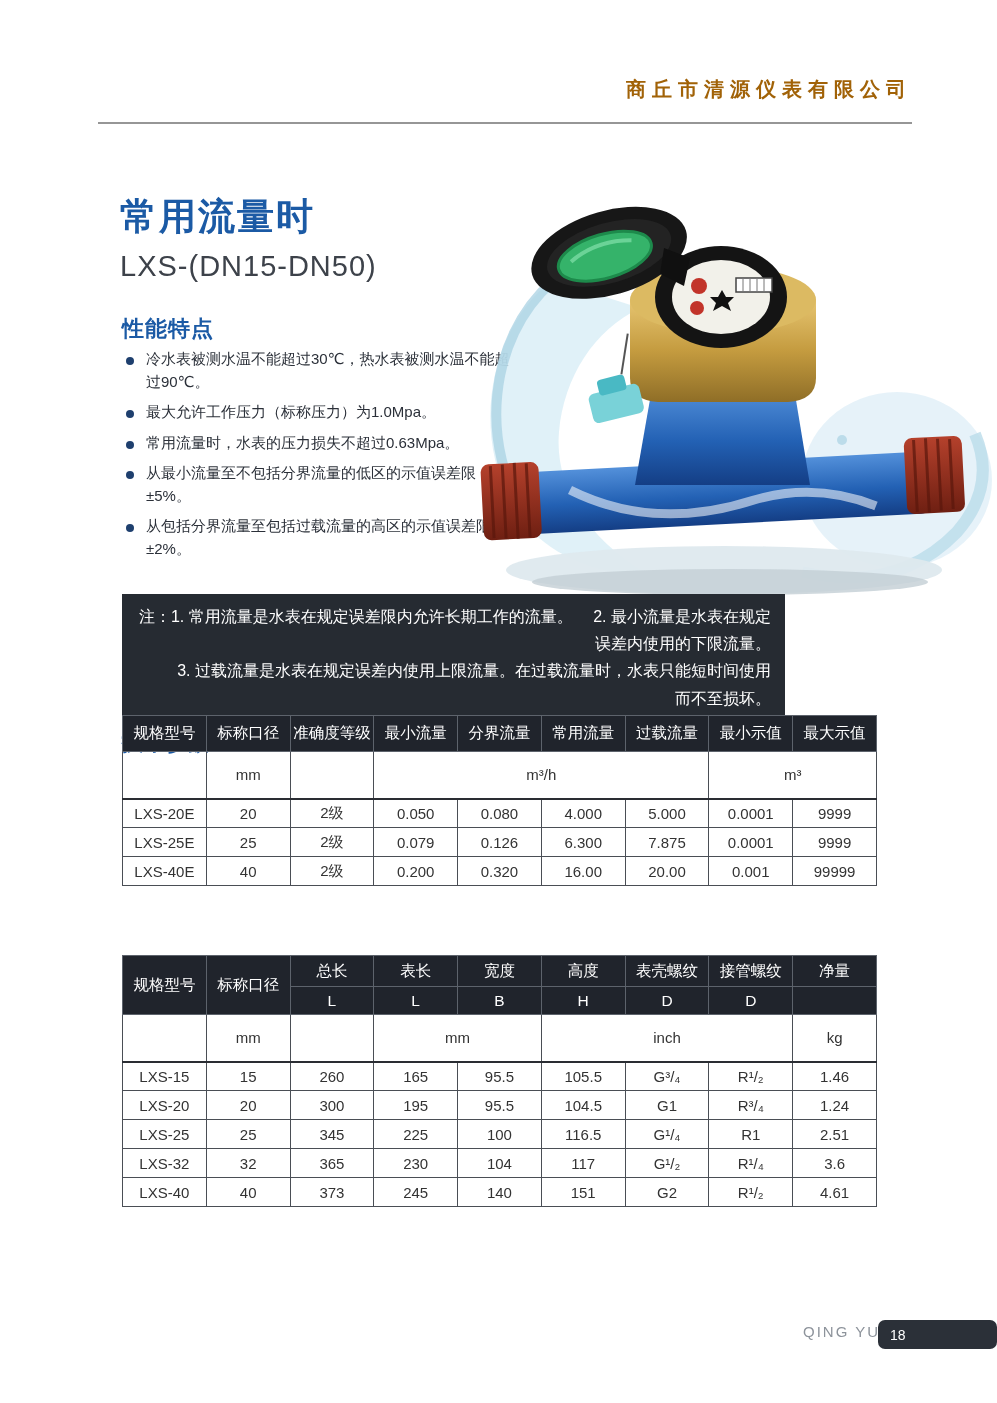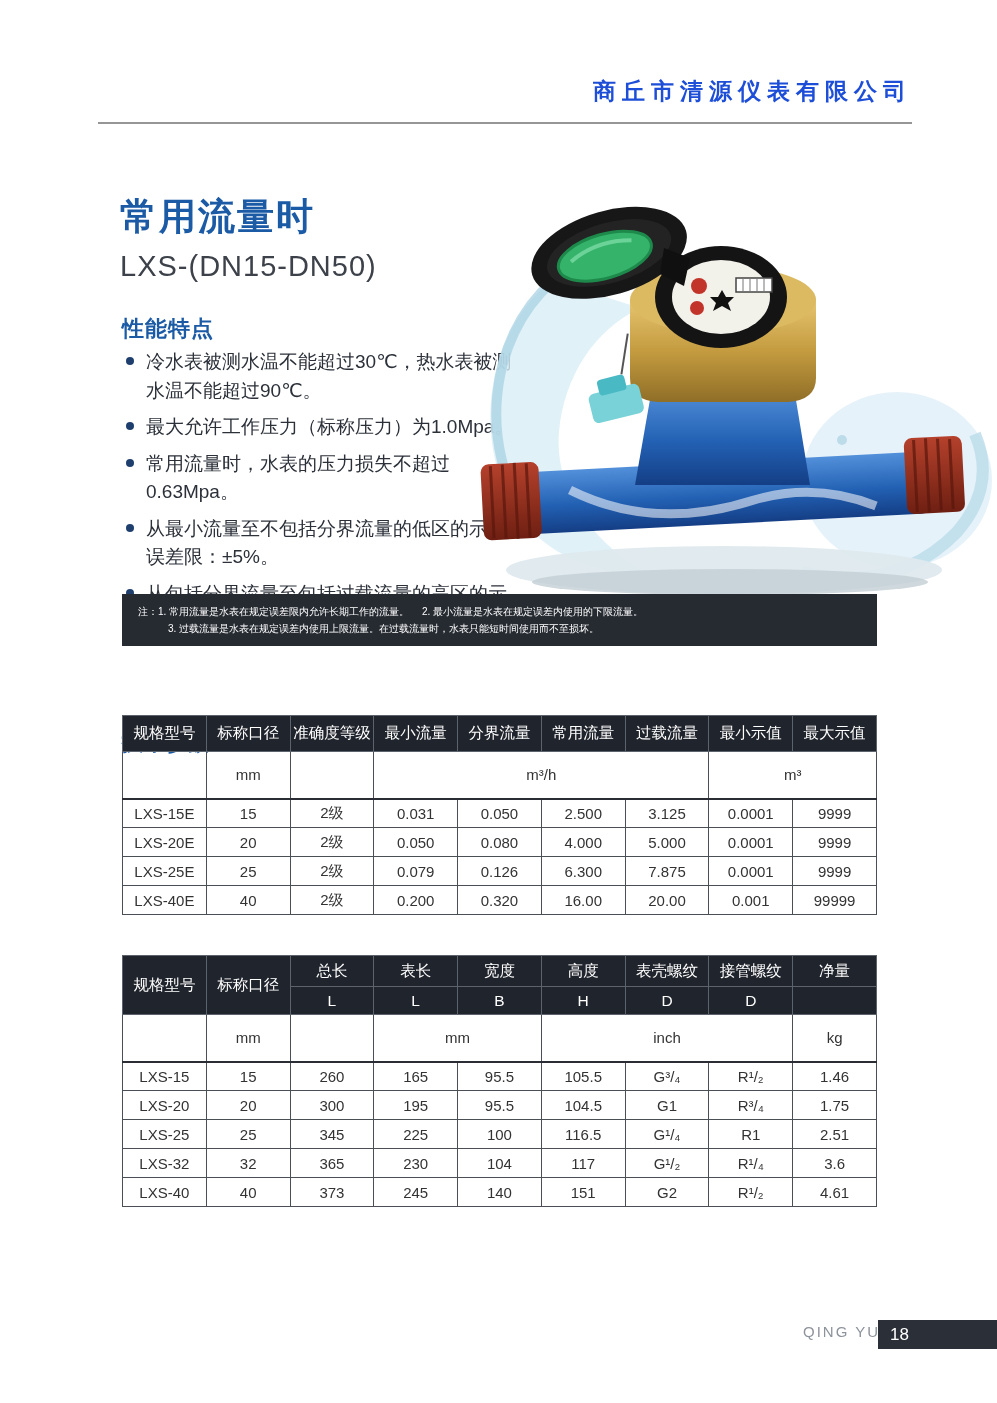--- a/index.html
+++ b/index.html
@@ -6,21 +6,21 @@
   html,body { background:#e9e9e9; }
   body { font-family:"Liberation Sans","DejaVu Sans",sans-serif; }
   .page {
     position:relative; width:997px; height:1403px; margin:0 auto;
     background:#ffffff; overflow:hidden; color:#2b3039;
   }
 
   
   .company {
     position:absolute; top:76px; right:85px;
-    font-size:23px; font-weight:bold; letter-spacing:6px; color:#1d4ed8;
+    font-size:20px; font-weight:bold; letter-spacing:6px; color:#a16207;
   }
   .header-rule {
     position:absolute; top:122px; left:98px; right:85px; height:2px; background:#969696;
   }
 
   
   .prod-title {
     position:absolute; top:192px; left:120px;
     font-size:37px; font-weight:bold; color:#1b5aa5; letter-spacing:2px;
   }
@@ -32,35 +32,35 @@
   
   .features-heading {
     position:absolute; top:314px; left:122px;
     font-size:22px; font-weight:bold; color:#1b5aa5; letter-spacing:1px;
   }
   .features {
     position:absolute; top:348px; left:122px; width:400px; list-style:none;
   }
   .features li {
     position:relative; padding-left:24px; margin-bottom:8px;
-    font-size:19px; line-height:1.5; color:#2b3039;
+    font-size:15px; line-height:1.5; color:#2b3039;
   }
   .features li::before {
     content:""; position:absolute; left:4px; top:9px;
     width:8px; height:8px; border-radius:50%; background:#1e3f6e;
   }
 
   
   .product-art { position:absolute; left:452px; top:190px; width:545px; height:418px; }
 
   
   .note-box {
-    position:absolute; top:594px; left:122px; width:755px;
+    position:absolute; top:594px; left:122px; width:663px;
     background:#262b32; color:#ffffff;
-    padding:9px 14px 9px 16px; font-size:10px; line-height:1.7;
+    padding:9px 14px 9px 16px; font-size:16px; line-height:1.7;text-align:right;
   }
   .note-line2 { padding-left:30px; }
 
   
   .sec-heading {
     position:absolute; left:122px;
     font-size:21px; font-weight:bold; color:#1b5aa5; letter-spacing:1px;
   }
   .sec-tech { top:686px;margin-top:43px; }
   .sec-install { top:958px; }
@@ -88,21 +88,21 @@
   table.spec tbody tr td { height:29px; }
 
   
   .footer-brand {
     position:absolute; top:1323px; left:803px;
     font-size:15px; letter-spacing:2px; color:#8d939b;
   }
   .footer-bar {
     position:absolute; top:1320px; left:878px; width:119px; height:29px;
     background:#2b3038; color:#ffffff; display:flex; align-items:center;
-    padding-left:12px; font-size:17px;
+    padding-left:12px; font-size:14px;border-radius:7px;
   }
 </style>
 </head>
 <body>
 
 <div class="page">
 
   <div class="company">商丘市清源仪表有限公司</div>
   <div class="header-rule"></div>
 
@@ -216,31 +216,20 @@
       <tr class="unit">
         <td></td>
         <td>mm</td>
         <td></td>
         <td colspan="4">m³/h</td>
         <td colspan="2">m³</td>
       </tr>
     </thead>
     <tbody>
         <tr>
-          <td>LXS-15E</td>
-          <td>15</td>
-          <td>2级</td>
-          <td>0.031</td>
-          <td>0.050</td>
-          <td>2.500</td>
-          <td>3.125</td>
-          <td>0.0001</td>
-          <td>9999</td>
-        </tr>
-        <tr>
           <td>LXS-20E</td>
           <td>20</td>
           <td>2级</td>
           <td>0.050</td>
           <td>0.080</td>
           <td>4.000</td>
           <td>5.000</td>
           <td>0.0001</td>
           <td>9999</td>
         </tr>
@@ -315,21 +304,21 @@
         </tr>
         <tr>
           <td>LXS-20</td>
           <td>20</td>
           <td>300</td>
           <td>195</td>
           <td>95.5</td>
           <td>104.5</td>
           <td>G1</td>
           <td>R³/₄</td>
-          <td>1.75</td>
+          <td>1.24</td>
         </tr>
         <tr>
           <td>LXS-25</td>
           <td>25</td>
           <td>345</td>
           <td>225</td>
           <td>100</td>
           <td>116.5</td>
           <td>G¹/₄</td>
           <td>R1</td>

